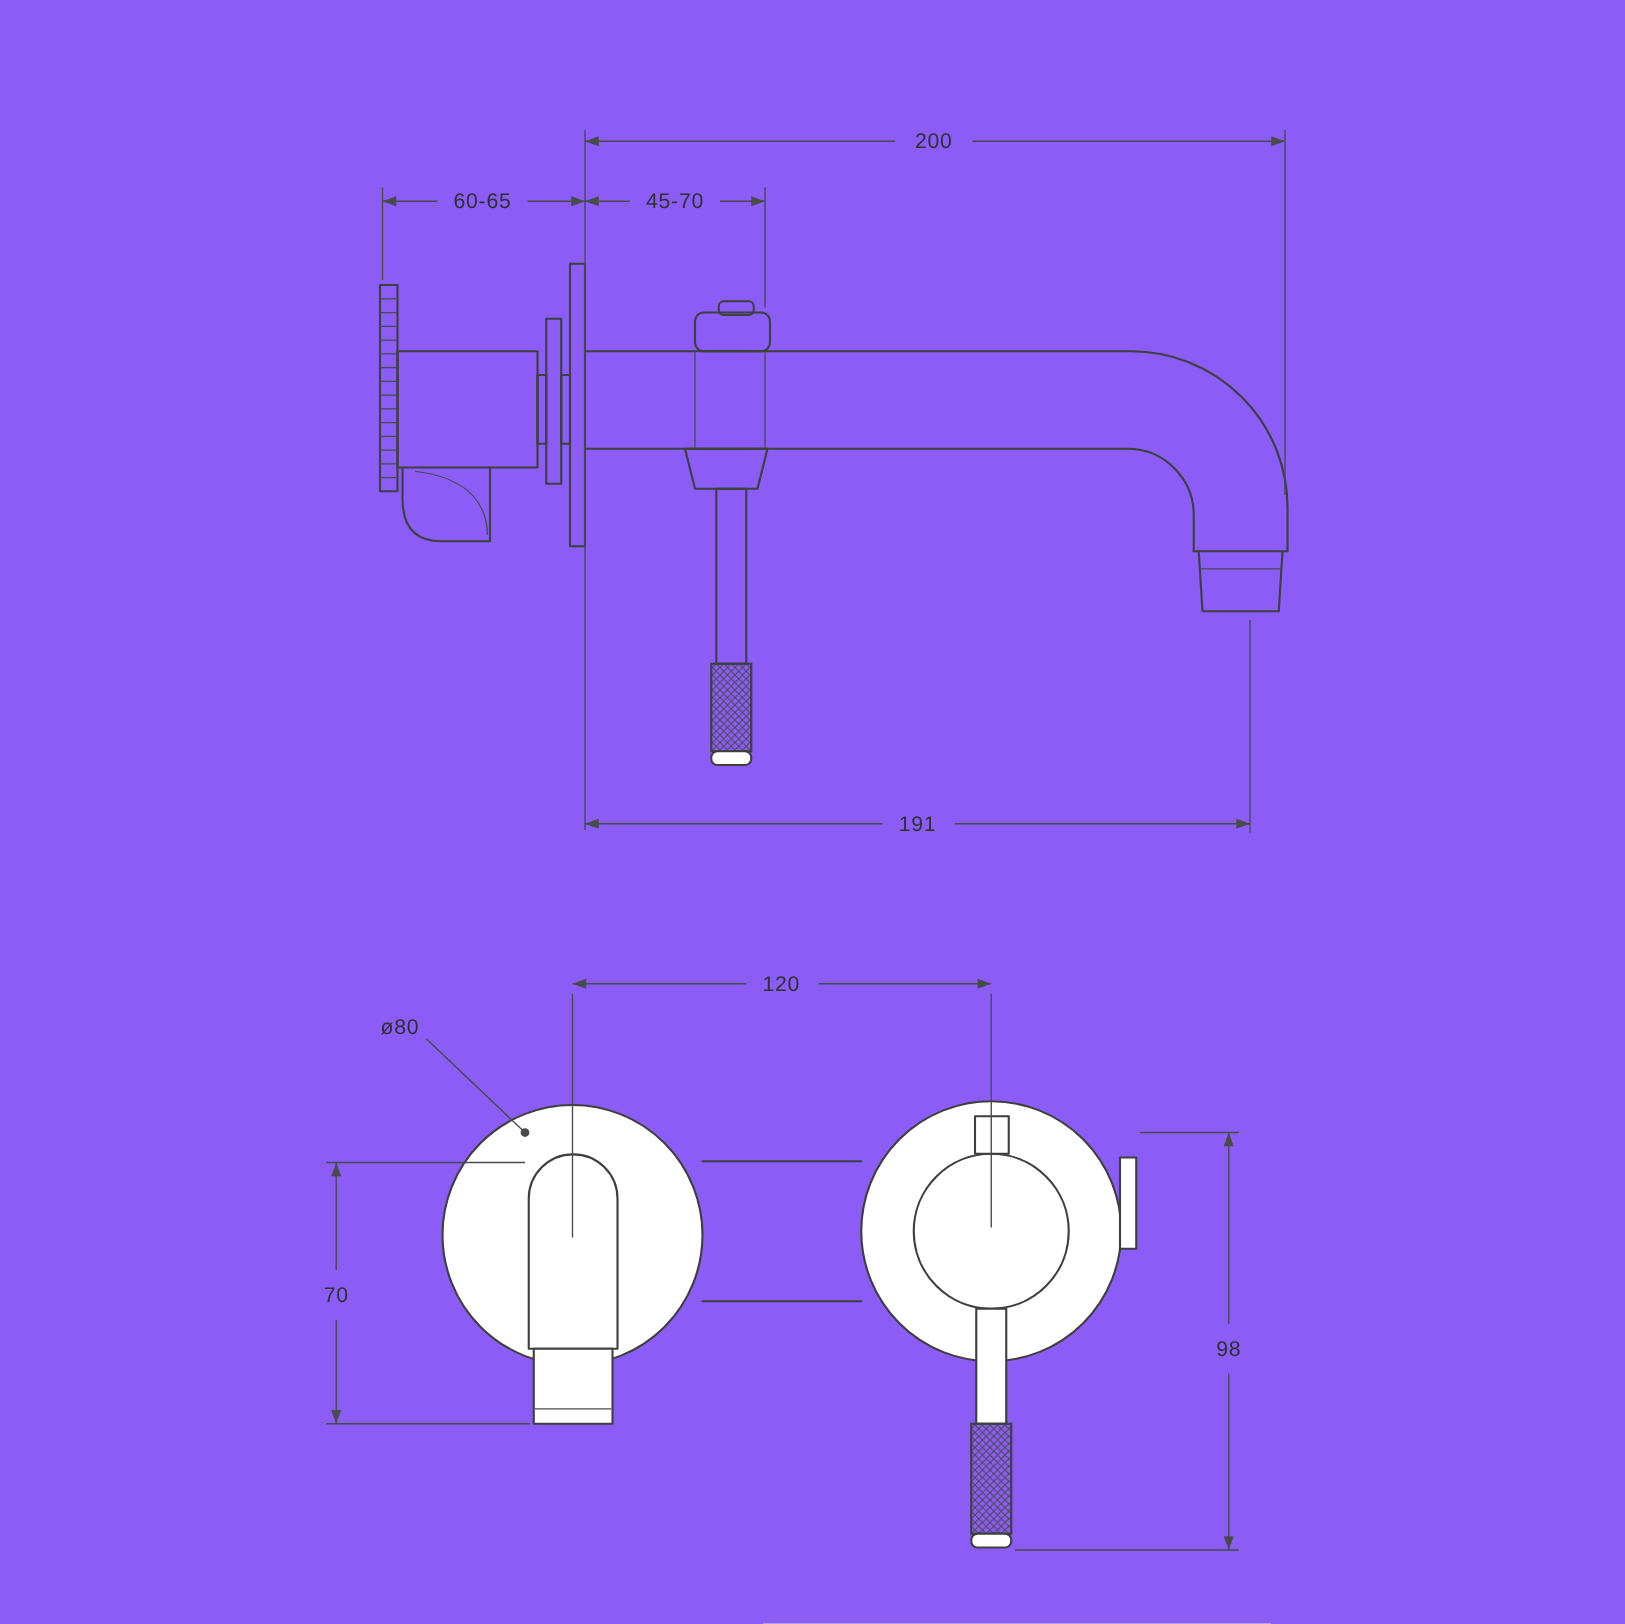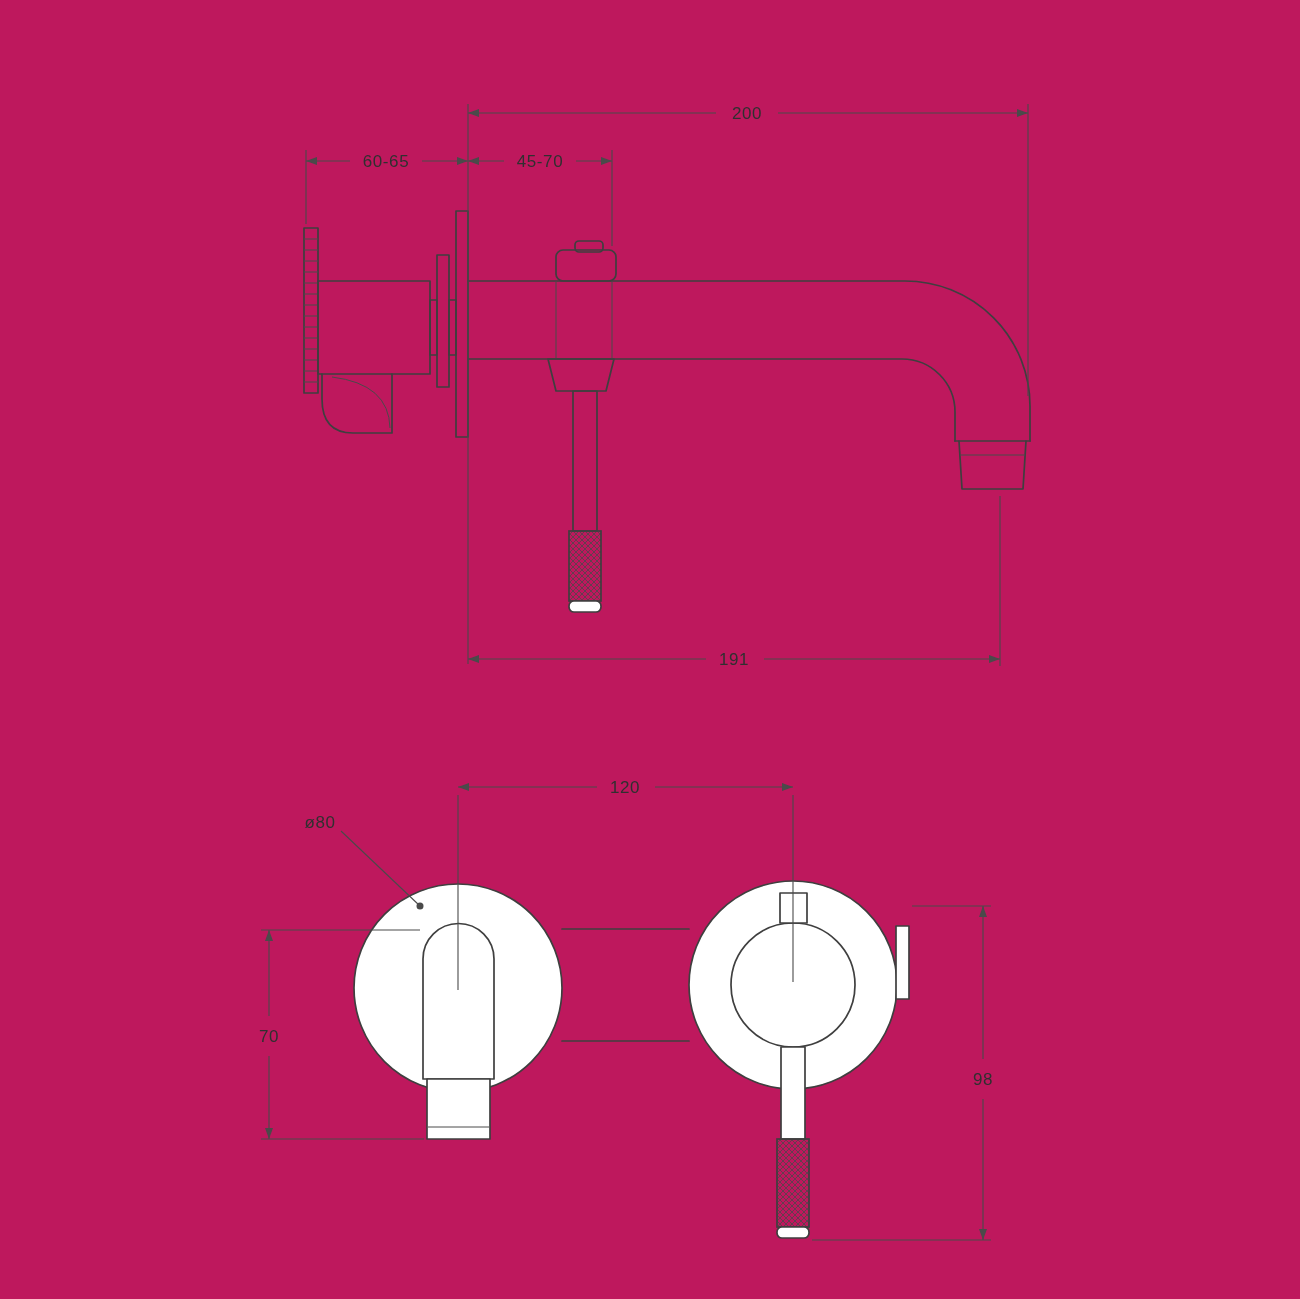--- a/index.html
+++ b/index.html
@@ -1,19 +1,19 @@
 <!DOCTYPE html>
 <html><head>
 <meta charset="utf-8">
 <style>
   html,body{margin:0;padding:0;background:#ffffff;}
   .stage{
     position:relative;
     width:1300px;height:1299px;
-    background:#be185d;
+    background:#8b5cf6;
     font-family:"Liberation Sans","DejaVu Sans",sans-serif;
     overflow:hidden;
   }
   svg{display:block;}
   .obj{stroke:#3f3f3f;stroke-width:1.7;fill:none;stroke-linejoin:round;stroke-linecap:round;}
   .objf{stroke:#3f3f3f;stroke-width:1.7;fill:#ffffff;stroke-linejoin:round;}
   .thin{stroke:#4a4a4a;stroke-width:1;fill:none;}
   .dim{stroke:#4a4a4a;stroke-width:1.1;fill:none;}
   .arrow{fill:#4a4a4a;stroke:none;}
   .dim-text{

